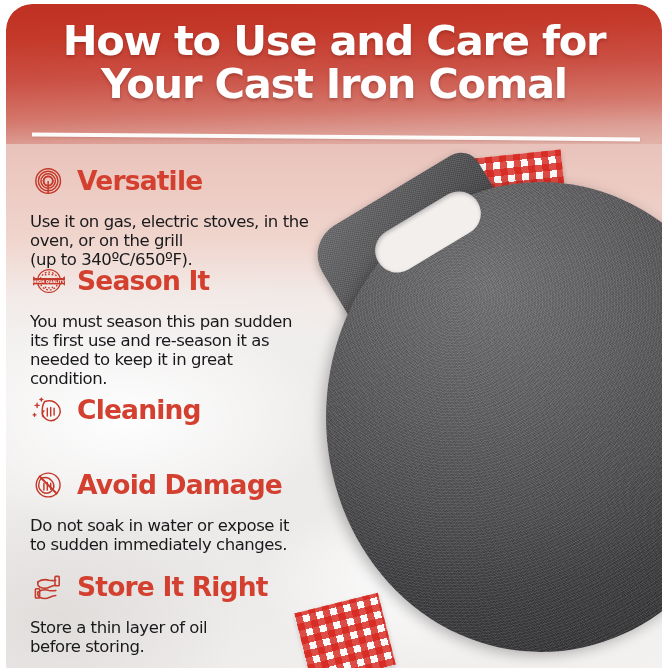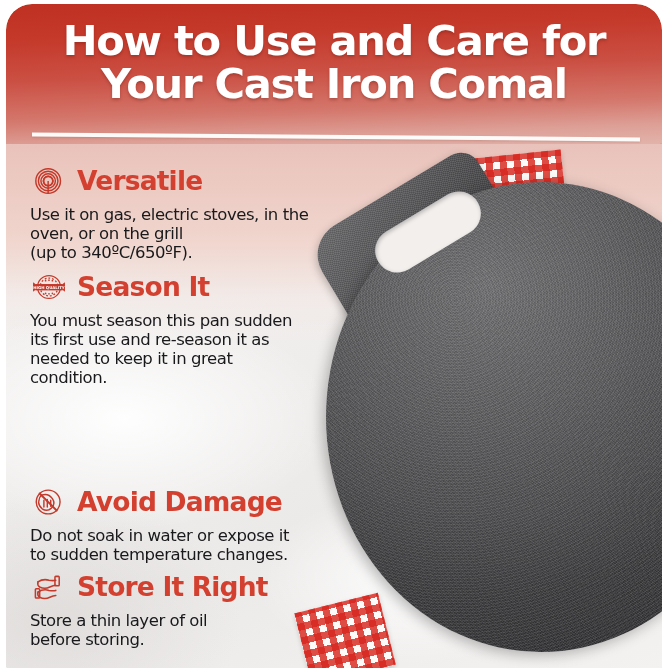--- a/index.html
+++ b/index.html
@@ -158,33 +158,33 @@
     font-weight:bold;
     font-size:26px;
     line-height:26px;
     letter-spacing:-.8px;
     color:#d3402f;
     white-space:nowrap;
     transform:scaleX(1.02);
     transform-origin:left center;
   }
   .sec-body{
-    margin-top:7px;
+    margin-top:14px;
     font-family:"DejaVu Sans", sans-serif;
     font-size:16.5px;
     line-height:19px;
     color:#19191b;
     letter-spacing:-.45px;
     white-space:pre-line;
   }
 
   #sec-0{ top:160px; }
-  #sec-1{ top:266px; }
+  #sec-1{ top:260px; }
   #sec-2{ top:389px; }
-  #sec-3{ top:481px; }
+  #sec-3{ top:464px; }
   #sec-4{ top:566px; }
 </style>
 </head>
 <body>
 
 <div id="card">
 
   <div class="paper"></div>
   <div class="pinkwash"></div>
 
@@ -246,36 +246,51 @@
       </svg>
       <div class="sec-title">Season It</div>
     </div>
     <div class="sec-body">You must season this pan sudden
 its first use and re-season it as
 needed to keep it in great
 condition.</div>
   </div>
 
   <div class="section" id="sec-2">
+    <div class="sec-head">
+      <svg class="sec-icon" viewBox="0 0 42 40">
+        <g fill="none" stroke="#c4392a" stroke-width="1.7" stroke-linecap="round" stroke-linejoin="round">
+          <path d="M16 10 q10 -3 16 5 q5 7 -1 14 q-6 6 -13 2 q-6 -4 -5 -11 q0.5 -7 3 -10 z"></path>
+          <path d="M19 18 v9 M23 17 v10 M27 18 v8"></path>
+          <path d="M15 21 q-3 3 -1 7"></path>
+        </g>
+        <g stroke="#c4392a" stroke-width="1.6" stroke-linecap="round">
+          <path d="M7 12 v5 M4.5 14.5 h5"></path>
+          <path d="M4 24 v3.4 M2.3 25.7 h3.4"></path>
+          <path d="M12 6 v3.4 M10.3 7.7 h3.4"></path>
+        </g>
+      </svg>
+      <div class="sec-title">Cleaning</div>
+    </div>
   </div>
 
   <div class="section" id="sec-3">
     <div class="sec-head">
       <svg class="sec-icon" viewBox="0 0 40 40">
         <g fill="none" stroke="#c4392a" stroke-width="1.7" stroke-linecap="round" stroke-linejoin="round">
           <circle cx="19" cy="20" r="14"></circle>
           <path d="M11 12 q8 -3 13 4 q4 6 -1 11 q-5 5 -11 1 q-5 -4 -4 -9 q0.4 -5 3 -7 z"></path>
           <path d="M14 18 v8 M18 17 v9 M22 18 v7"></path>
           <path d="M9 10 L29 30" stroke-width="2.2"></path>
         </g>
       </svg>
       <div class="sec-title">Avoid Damage</div>
     </div>
     <div class="sec-body">Do not soak in water or expose it
-to sudden temperature changes.</div>
+to sudden immediately changes.</div>
   </div>
 
   <div class="section" id="sec-4">
     <div class="sec-head">
       <svg class="sec-icon" viewBox="0 0 42 40">
         <g fill="none" stroke="#c4392a" stroke-width="1.8" stroke-linecap="round" stroke-linejoin="round">
           <path d="M8 14 q6 -4 13 -2 q5 1 8 0"></path>
           <path d="M8 14 q-1 4 2 6 q6 3 12 0 q4 -2 7 -2"></path>
           <rect x="28" y="7.5" width="5" height="11" rx="1"></rect>
           <path d="M8 26 q6 -4 13 -2 q5 1 8 0"></path>

